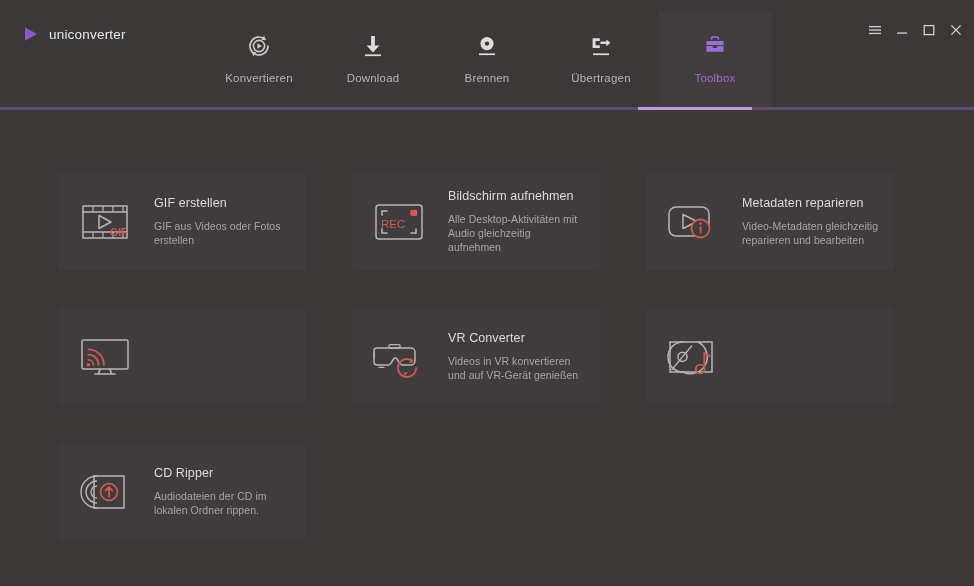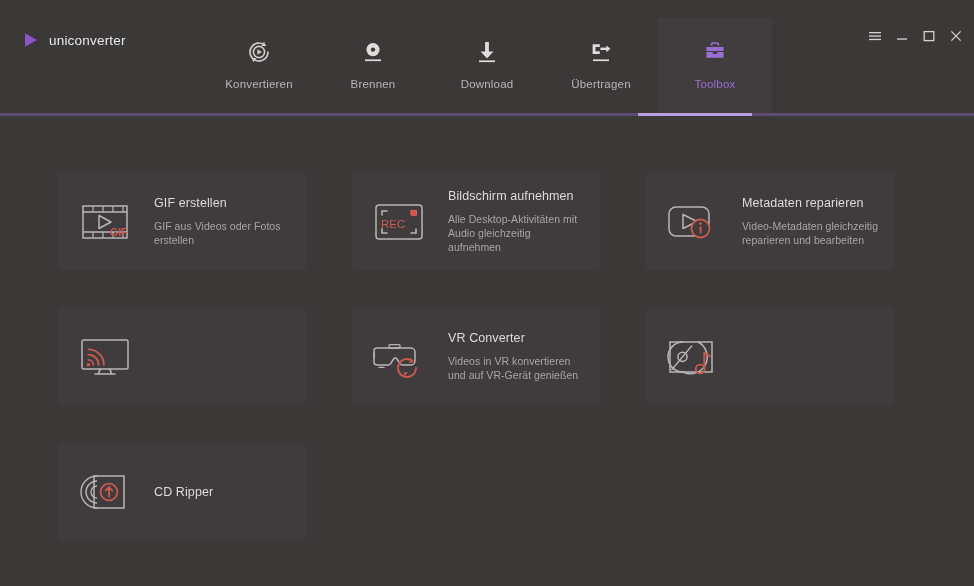--- a/index.html
+++ b/index.html
@@ -6,21 +6,21 @@
   html, body {
     width: 974px; height: 586px;
     background: #3b3838;
     font-family: "Liberation Sans", sans-serif;
     overflow: hidden;
   }
   .app { position: relative; width: 974px; height: 586px; background: #3b3838; }
 
   
   .titlebar {
-    position: absolute; top: 18px; left: 0; width: 974px; height: 97px;
+    position: absolute; top: 12px; left: 0; width: 974px; height: 97px;
     background: #3b3838;
   }
   .brand {
     position: absolute; left: 22px; top: 13px;
     display: flex; align-items: center; gap: 9px;
   }
   .brand-logo { width: 18px; height: 18px; display: block; }
   .brand-name {
     color: #e9e7e7; font-size: 13.5px; letter-spacing: .2px; font-weight: 400;
   }
@@ -108,37 +108,37 @@
             <circle cx="13" cy="13" r="5.6" fill="none" stroke="#cfcbcb" stroke-width="1.6"></circle>
             <path d="M11.4 10.2 L16.0 13 L11.4 15.8 Z" fill="#cfcbcb"></path>
           </svg>
         </span>
         <span class="navlabel">Konvertieren</span>
       </div>
 
       <div class="navitem">
         <span class="navicon">
           <svg width="26" height="26" viewBox="0 0 26 26">
+            <rect x="11.1" y="3" width="3.8" height="11" fill="#dedbdb"></rect>
+            <path d="M6.6 12.4 L13 19.4 L19.4 12.4 Z" fill="#dedbdb"></path>
+            <rect x="5" y="21.4" width="16" height="1.7" fill="#dedbdb"></rect>
+          </svg>
+        </span>
+        <span class="navlabel">Download</span>
+      </div>
+
+      <div class="navitem">
+        <span class="navicon">
+          <svg width="26" height="26" viewBox="0 0 26 26">
             <circle cx="13" cy="10.6" r="6.6" fill="#dedbdb"></circle>
             <circle cx="13" cy="10.6" r="2.2" fill="#3b3838"></circle>
             <rect x="5" y="20.4" width="16" height="1.7" fill="#dedbdb"></rect>
           </svg>
         </span>
         <span class="navlabel">Brennen</span>
-      </div>
-
-      <div class="navitem">
-        <span class="navicon">
-          <svg width="26" height="26" viewBox="0 0 26 26">
-            <rect x="11.1" y="3" width="3.8" height="11" fill="#dedbdb"></rect>
-            <path d="M6.6 12.4 L13 19.4 L19.4 12.4 Z" fill="#dedbdb"></path>
-            <rect x="5" y="21.4" width="16" height="1.7" fill="#dedbdb"></rect>
-          </svg>
-        </span>
-        <span class="navlabel">Download</span>
       </div>
 
       <div class="navitem">
         <span class="navicon">
           <svg width="26" height="26" viewBox="0 0 26 26">
             <path d="M4.6 5.3 h7.2 v2.6 h-4.3 v4.4 h4.3 v2.6 h-7.2 z" fill="#dedbdb"></path>
             <rect x="12.4" y="8.6" width="7.0" height="2.4" fill="#dedbdb"></rect>
             <path d="M18.4 6.4 L22.4 9.8 L18.4 13.2 Z" fill="#dedbdb"></path>
             <rect x="5" y="20.4" width="16" height="1.7" fill="#dedbdb"></rect>
           </svg>
@@ -285,18 +285,19 @@
           <path d="M20 10 a16 16 0 0 0 0 32" fill="none" stroke="#b9b4b5" stroke-width="1.4"></path>
           <path d="M20 15 a11 11 0 0 0 0 22" fill="none" stroke="#b9b4b5" stroke-width="1.4"></path>
           <path d="M20 20 a6 6 0 0 0 0 12" fill="none" stroke="#b9b4b5" stroke-width="1.4"></path>
           <rect x="17" y="10" width="30" height="32" fill="none" stroke="#b9b4b5" stroke-width="1.5"></rect>
           <circle cx="32" cy="26" r="8.4" fill="none" stroke="#c85a4e" stroke-width="1.8"></circle>
           <path d="M32 30.8 v-9.4 M32 21.0 l-3.4 3.6 M32 21.0 l3.4 3.6" stroke="#c85a4e" stroke-width="1.8" fill="none" stroke-linecap="round" stroke-linejoin="round"></path>
         </svg>
       </span>
       <span class="card-text">
         <span class="card-title">CD Ripper</span>
+        <span class="card-desc">Audiodateien der CD im lokalen Ordner rippen.</span>
       </span>
     </div>
 
   </div>
 
 </div>
 
 </body></html>

